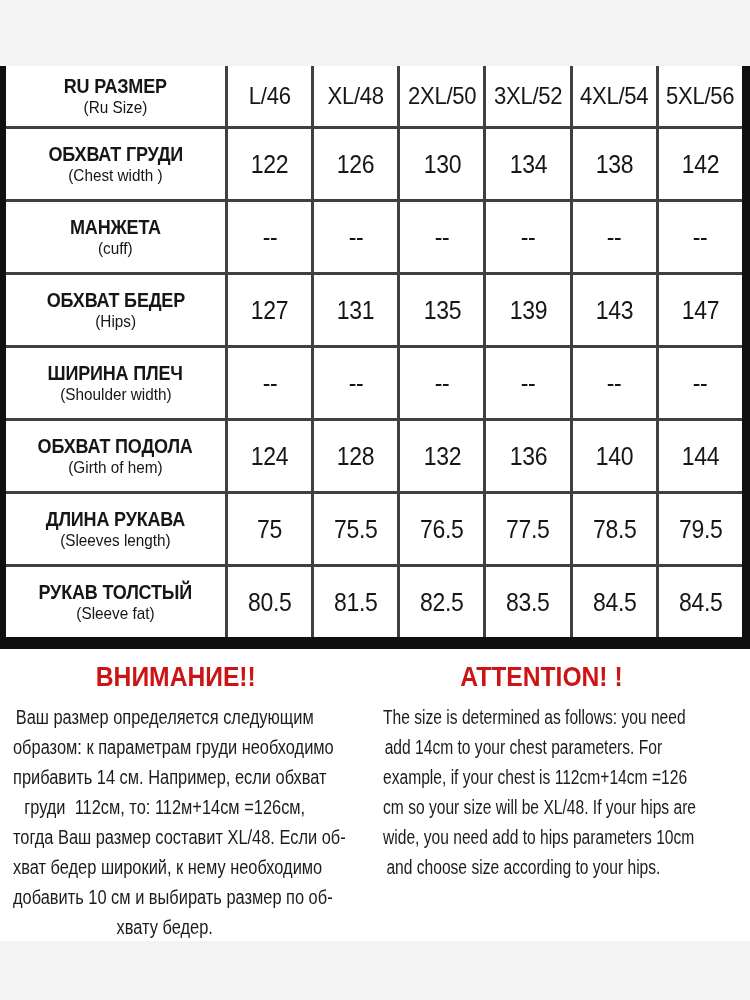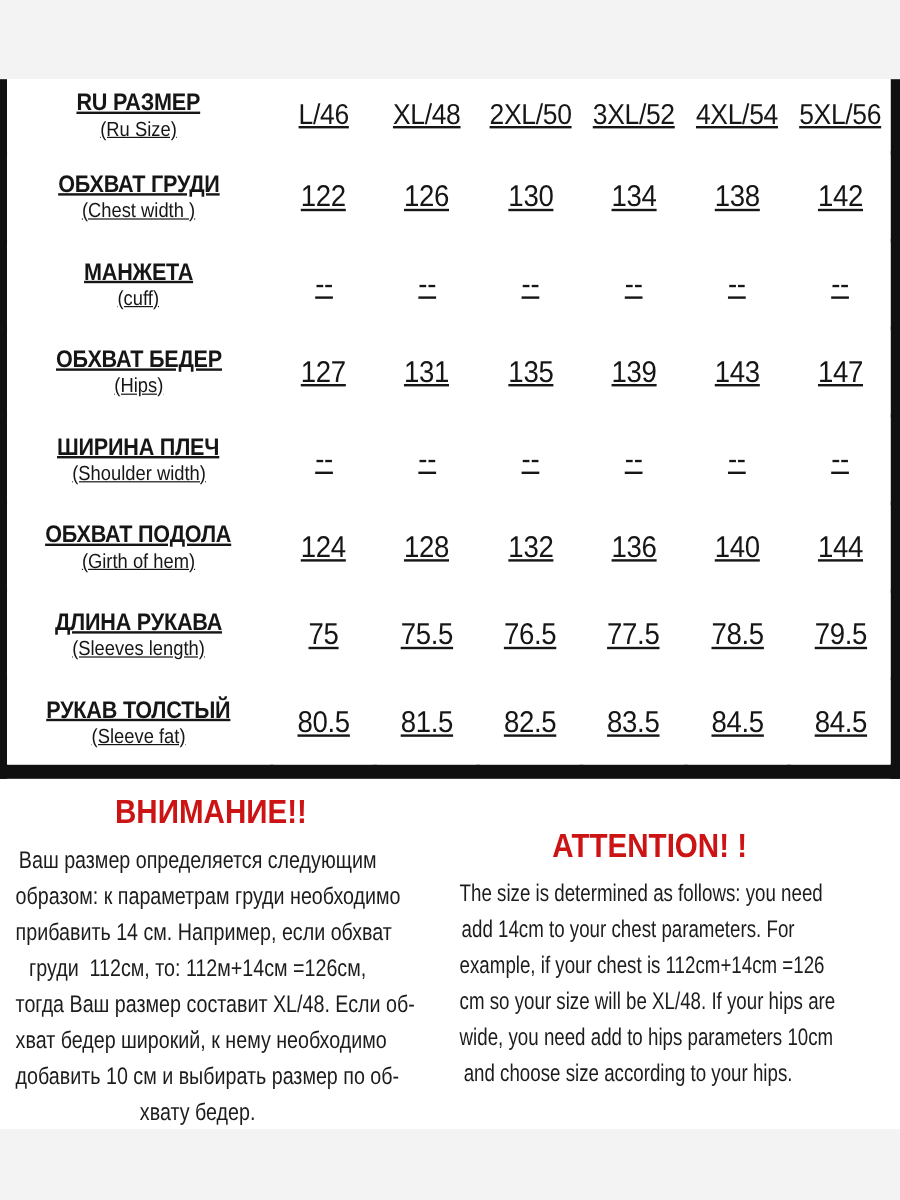--- a/index.html
+++ b/index.html
@@ -24,22 +24,21 @@
     border-left: 6px solid #101010;
     border-right: 8px solid #101010;
     border-bottom: 12px solid #101010;
     background: #1d1d1d;
   }
   .size-grid {
     display: grid;
     grid-template-columns: 219px repeat(6, 1fr);
     grid-template-rows: 60px repeat(7, 70px);
     gap: 3px;
-    background: #ffffff;
-    text-decoration: underline;
+    background: #404040;
   }
   .trow { display: contents; }
   .cell {
     background: #ffffff;
     display: flex; flex-direction: column;
     align-items: center; justify-content: center;
     overflow: hidden;
   }
   .cell-label .t1 {
     font-weight: bold; font-size: 20px; line-height: 23px;
@@ -53,21 +52,21 @@
   .cell-val span {
     font-size: 25px; letter-spacing: -0.3px; white-space: nowrap;
     display: inline-block; transform: scaleX(0.92);
   }
   .hdr .cell-val span { font-size: 24px; }
 
   
   .notes { position: absolute; top: 660px; left: 13px; width: 730px; display: flex; }
   .note { box-sizing: border-box; text-align: center; }
   .note-ru { width: 370px; }
-  .note-en { width: 360px; margin-top: 28px; }
+  .note-en { width: 360px; }
   .note-heading {
     color: #cc1414; font-weight: bold; font-size: 28px; line-height: 34px;
     margin: 0 0 8px 0; white-space: nowrap;
     transform: scaleX(0.88); transform-origin: 0 50%;
   }
   .note-body {
     font-size: 20px; line-height: 30px; color: #1c1c1c;
     white-space: pre; margin: 0;
     transform-origin: 0 0;
   }

